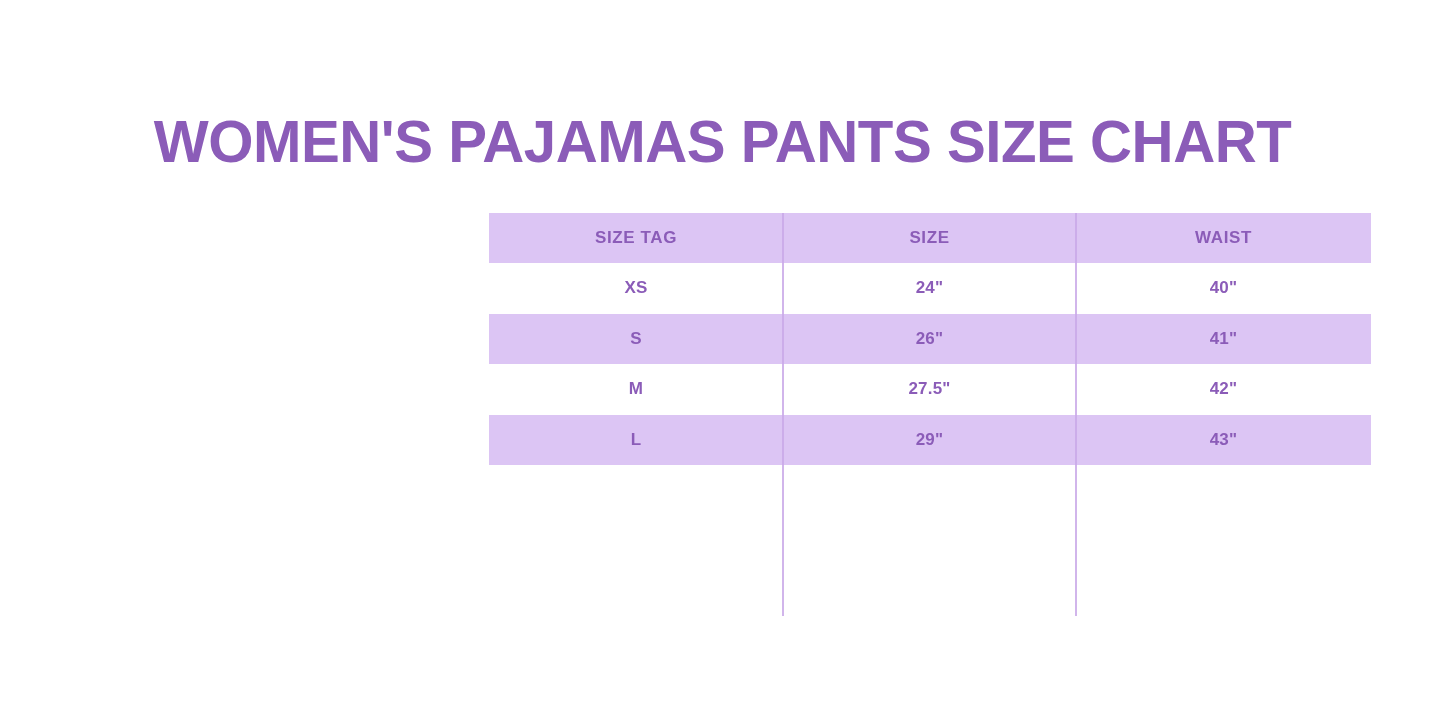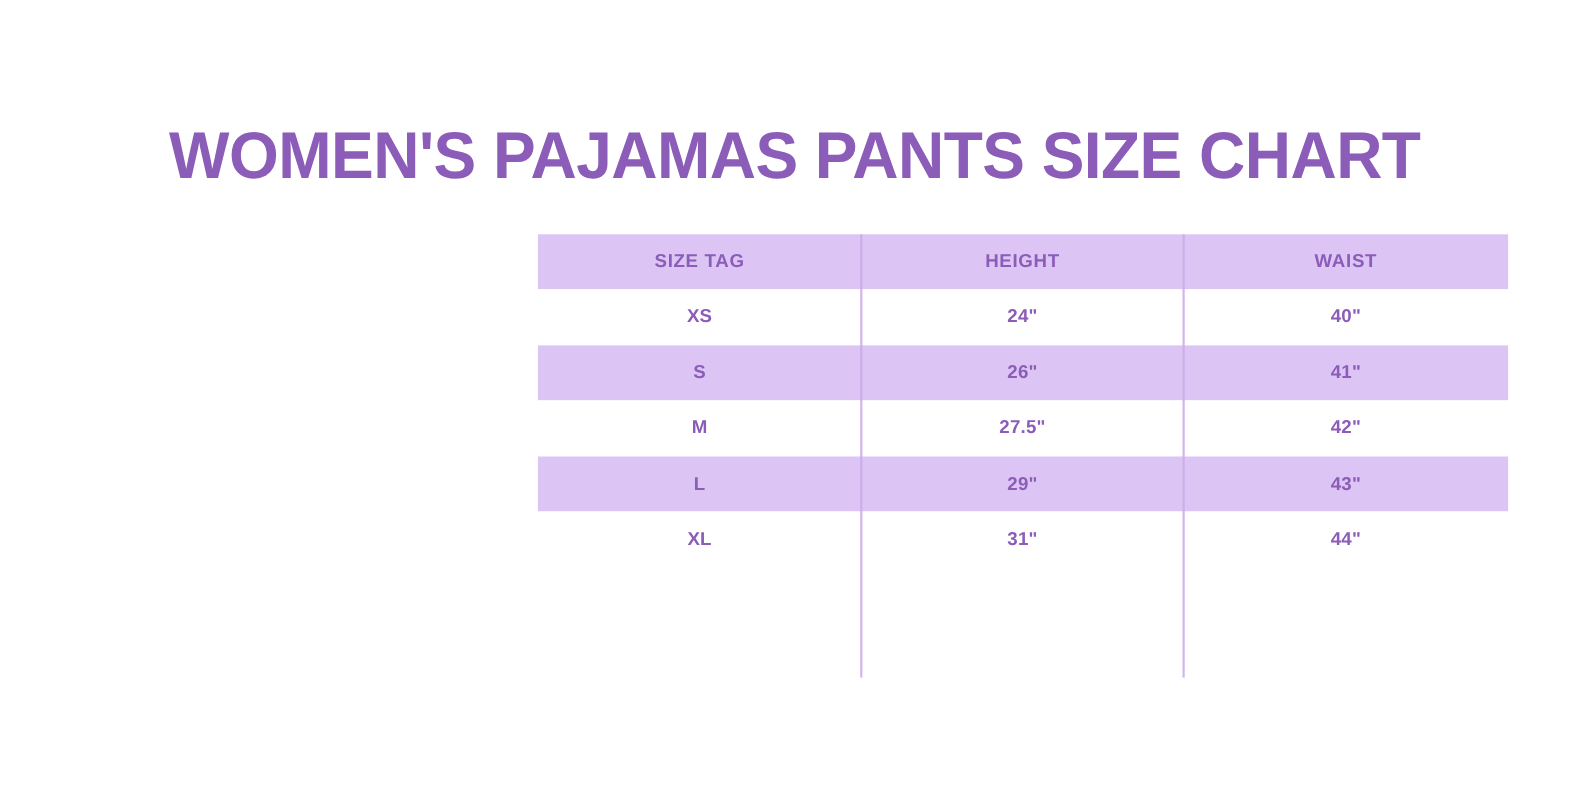--- a/index.html
+++ b/index.html
@@ -102,21 +102,21 @@
 
   <table class="size-table">
     <colgroup>
       <col class="c-size">
       <col class="c-waist">
       <col class="c-height">
     </colgroup>
     <thead>
       <tr>
         <th>SIZE TAG</th>
-        <th>HEIGHT</th>
+        <th>SIZE</th>
         <th>WAIST</th>
       </tr>
     </thead>
     <tbody>
       <tr class="plain">
         <td>XS</td>
         <td>24"</td>
         <td>40"</td>
       </tr>
       <tr class="band">
@@ -127,24 +127,19 @@
       <tr class="plain">
         <td>M</td>
         <td>27.5"</td>
         <td>42"</td>
       </tr>
       <tr class="band">
         <td>L</td>
         <td>29"</td>
         <td>43"</td>
       </tr>
-      <tr class="plain">
-        <td>XL</td>
-        <td>31"</td>
-        <td>44"</td>
-      </tr>
     </tbody>
   </table>
 
   <div class="divider d1"></div>
   <div class="divider d2"></div>
 
 </div>
 
 </body></html>

